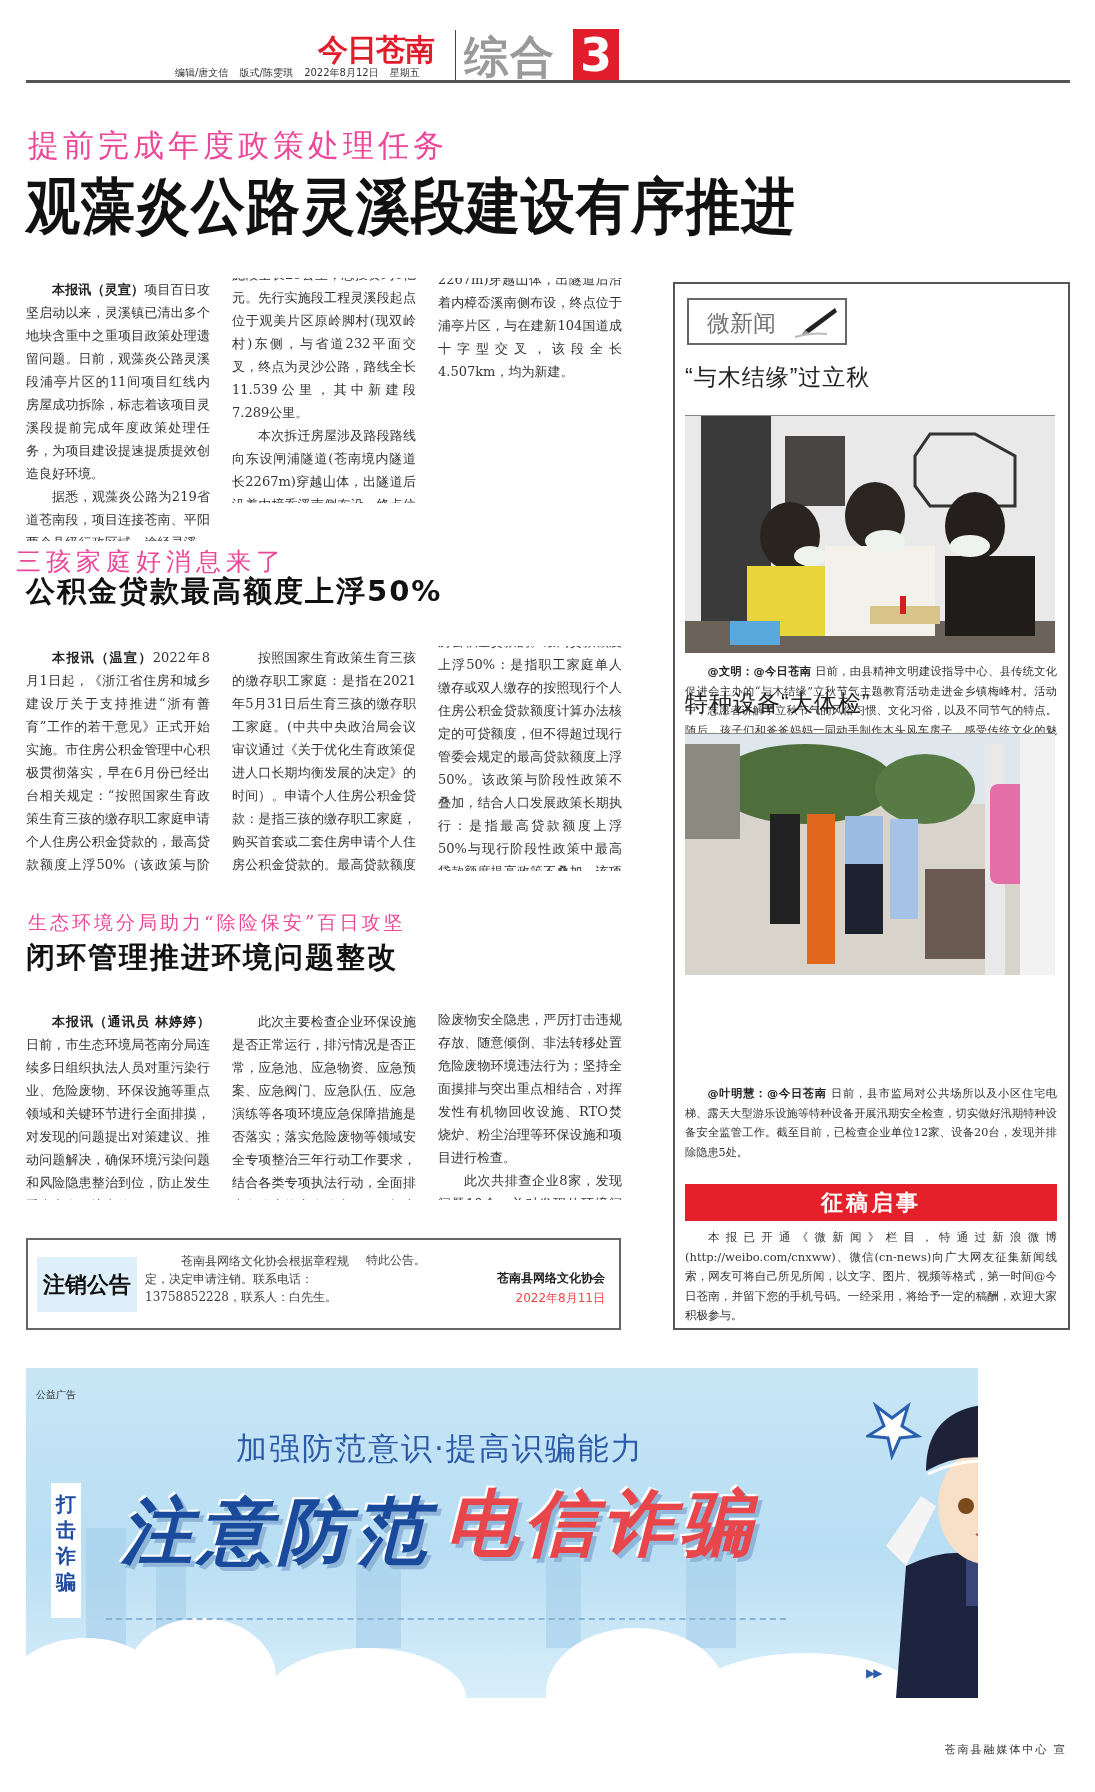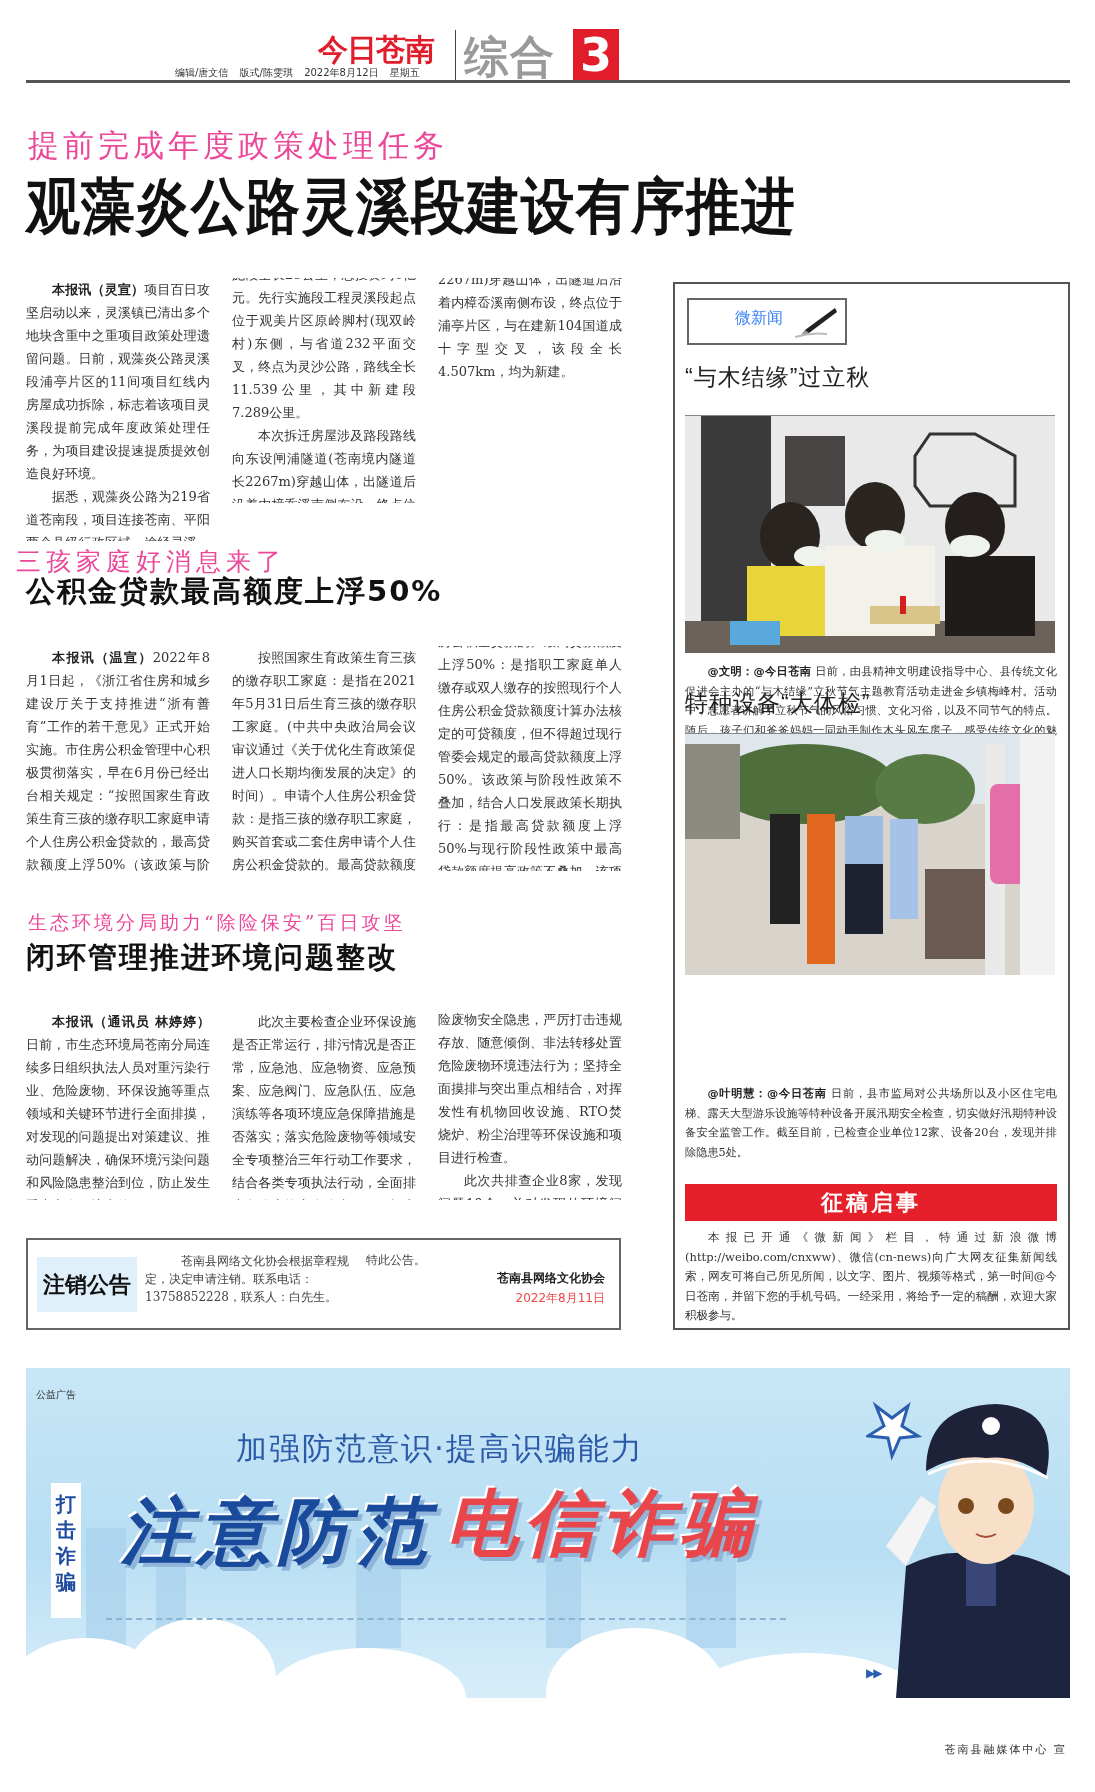--- a/index.html
+++ b/index.html
@@ -29,40 +29,40 @@
 
   
   .col { position: absolute; font-size: 13px; line-height: 23px; text-align: justify; color: #333; }
   .col p { text-indent: 2em; }
   .col p.cont { text-indent: 0; }
   .col b { font-family: "DejaVu Sans", sans-serif; font-weight: bold; color: #222; }
 
   
   .sidebar { position: absolute; left: 673px; top: 282px; width: 397px; height: 1048px; border: 2px solid #555; }
   .wx-badge { position: absolute; left: 12px; top: 14px; width: 160px; height: 47px; border: 2px solid #666; background: #fff; }
-  .wx-badge-label { position: absolute; left: 18px; top: 8px; font-family: "DejaVu Sans", sans-serif; font-size: 16px; color: #3b82f6; margin-left: 28px; }
+  .wx-badge-label { position: absolute; left: 18px; top: 8px; font-family: "DejaVu Sans", sans-serif; font-size: 23px; color: #737373; }
   .pen-icon { position: absolute; right: 6px; top: 6px; width: 48px; height: 32px; }
   .side-title { position: absolute; left: 10px; font-family: Liberation Sans, sans-serif; font-size: 23px; color: #222; letter-spacing: 1px; }
   .photo { position: absolute; left: 10px; width: 370px; overflow: hidden; border-top: 1px solid #888; }
   .side-text { position: absolute; left: 10px; width: 372px; font-size: 11.2px; line-height: 19.5px; color: #333; text-align: justify; }
   .side-text p { text-indent: 2em; }
   .side-text b { font-family: "DejaVu Sans", sans-serif; font-weight: bold; color: #222; margin-top: 40px; }
   .call-banner { position: absolute; left: 10px; top: 900px; width: 372px; height: 37px; background: #e5202b; color: #fff; font-family: "DejaVu Sans", sans-serif; font-weight: bold; font-size: 22px; line-height: 37px; text-align: center; letter-spacing: 3px; }
 
   
   .notice { position: absolute; left: 26px; top: 1238px; width: 595px; height: 92px; border: 2px solid #666; }
   .notice-label { position: absolute; left: 9px; top: 17px; width: 100px; height: 55px; background: #dff0fb; font-family: "DejaVu Sans", sans-serif; font-weight: bold; font-size: 22px; line-height: 55px; text-align: center; color: #111; }
   .notice-body { position: absolute; left: 117px; top: 12px; width: 215px; font-size: 12px; line-height: 18px; color: #444; }
   .notice-body p { text-indent: 3em; }
   .notice-end { position: absolute; left: 338px; top: 12px; font-size: 12px; color: #444; }
   .notice-org { position: absolute; right: 14px; top: 30px; font-family: "DejaVu Sans", sans-serif; font-weight: bold; font-size: 12px; color: #222; }
   .notice-date { position: absolute; right: 14px; top: 50px; font-family: "DejaVu Sans", sans-serif; font-size: 12px; color: #ef4444; }
 
   
-  .psa { position: absolute; left: 26px; top: 1368px; width: 1044px; height: 330px; overflow: hidden; background: linear-gradient(#c8e6f6 0%, #b8def3 55%, #d8eefa 100%); }
+  .psa { position: absolute; left: 26px; top: 1368px; width: 952px; height: 330px; overflow: hidden; background: linear-gradient(#c8e6f6 0%, #b8def3 55%, #d8eefa 100%); }
   .psa-tag { position: absolute; left: 10px; top: 20px; font-family: "DejaVu Sans", sans-serif; font-size: 10px; color: #333; }
   .psa-sub { position: absolute; left: 210px; top: 60px; font-family: "DejaVu Sans", sans-serif; font-size: 31px; color: #2b5aa8; letter-spacing: 2px; }
   .psa-side { position: absolute; left: 25px; top: 115px; width: 30px; height: 135px; background: #fff; font-family: "DejaVu Sans", sans-serif; font-weight: bold; font-size: 20px; color: #1f4c9e; text-align: center; line-height: 26px; padding-top: 8px; }
   .psa-main-blue { position: absolute; left: 95px; top: 108px; font-family: Liberation Serif, serif; font-weight: bold; font-style: italic; font-size: 72px; color: #1a4a9c; letter-spacing: 6px; text-shadow: 4px 4px 0 #8fb5d8, -2px -2px 0 #fff; margin-top: 8px; }
   .psa-main-red { position: absolute; left: 420px; top: 108px; font-family: "DejaVu Sans", sans-serif; font-weight: bold; font-style: italic; font-size: 72px; color: #e8464a; letter-spacing: 6px; text-shadow: 4px 4px 0 #8fb5d8, -2px -2px 0 #fff; }
   .psa-dash { position: absolute; left: 80px; top: 250px; width: 680px; border-top: 2px dashed #8ab3d3; }
   .city { position: absolute; bottom: 50px; background: #a9d1ec; opacity: 0.7; }
   .cloud { position: absolute; background: #fff; border-radius: 50%; }
   .psa-arrows { position: absolute; left: 840px; top: 298px; font-size: 12px; color: #2a5fb0; letter-spacing: -2px; }
   .psa-credit { position: absolute; right: 6px; top: 1742px; font-family: "DejaVu Sans", sans-serif; font-size: 11px; color: #333; letter-spacing: 2px; }

